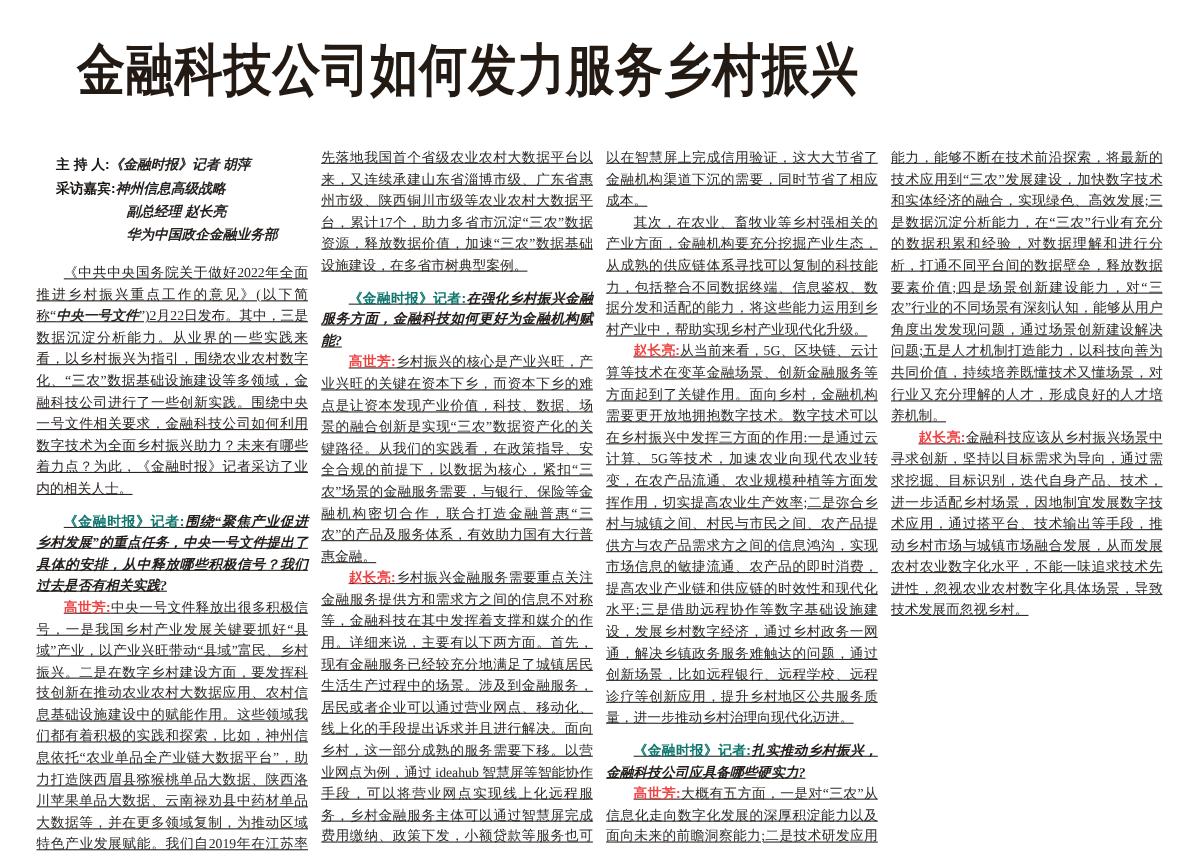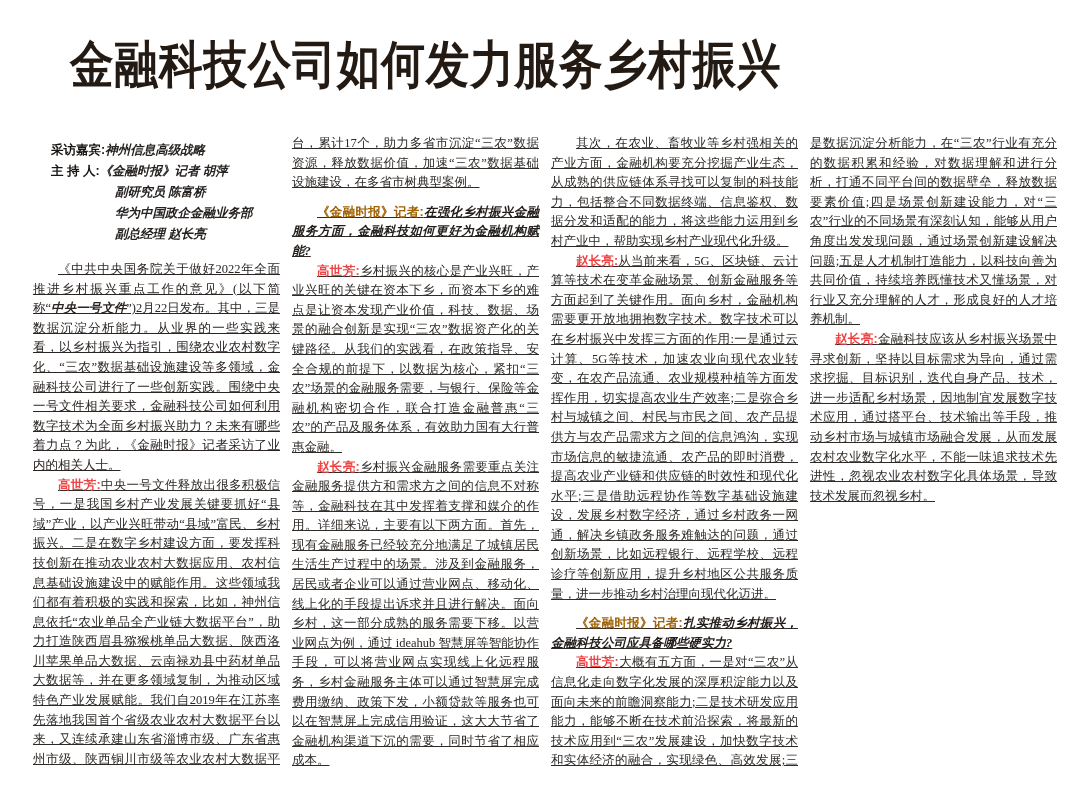--- a/index.html
+++ b/index.html
@@ -63,21 +63,21 @@
   .intro .em { font-style: italic; font-weight: 700; }
   
   .q {
     margin-top: 10px !important;
     text-indent: 2em;
   }
   .q .qlbl {
     font-family: "Liberation Sans", "DejaVu Sans", sans-serif;
     font-weight: 700;
     font-style: normal;
-    color: #a16207;
+    color: #0f766e;
   }
   .q .qtxt {
     font-style: italic;
     font-weight: 600;
     color: #221d1a;
   }
   
   .a, .para { text-indent: 2em; }
   .speaker {
     font-family: "Liberation Sans", "DejaVu Sans", sans-serif;
@@ -87,29 +87,29 @@
 </style>
 </head>
 <body>
 
 <div>
   <h1 class="headline">金融科技公司如何发力服务乡村振兴</h1>
 
   <div class="columns">
 
     <div class="byline">
+      <span class="row"><span class="lbl">主 持 人:</span><span class="val">《金融时报》记者 胡萍</span></span>
       <span class="row"><span class="lbl">采访嘉宾:</span><span class="val">神州信息高级战略</span></span>
-      <span class="row"><span class="lbl">主 持 人:</span><span class="val">《金融时报》记者 胡萍</span></span>
-      <span class="row cont"><span class="val">副研究员 陈富桥</span></span>
+      <span class="row cont"><span class="val">副总经理 赵长亮</span></span>
       <span class="row cont"><span class="val">华为中国政企金融业务部</span></span>
-      <span class="row cont"><span class="val">副总经理 赵长亮</span></span>
     </div>
 
     <p class="intro"><span>《中共中央国务院关于做好2022年全面推进乡村振兴重点工作的意见》(以下简称“</span><span class="em">中央一号文件</span><span>”)2月22日发布。其中，三是数据沉淀分析能力。从业界的一些实践来看，以乡村振兴为指引，围绕农业农村数字化、“三农”数据基础设施建设等多领域，金融科技公司进行了一些创新实践。围绕中央一号文件相关要求，金融科技公司如何利用数字技术为全面乡村振兴助力？未来有哪些着力点？为此，《金融时报》记者采访了业内的相关人士。</span></p>
 
+    <p class="q"><span class="qlbl">《金融时报》记者:</span><span class="qtxt">围绕“聚焦产业促进乡村发展”的重点任务，中央一号文件提出了具体的安排，从中释放哪些积极信号？我们过去是否有相关实践?</span></p>
     <p class="a"><span class="speaker">高世芳:</span><span>中央一号文件释放出很多积极信号，一是我国乡村产业发展关键要抓好“县域”产业，以产业兴旺带动“县域”富民、乡村振兴。二是在数字乡村建设方面，要发挥科技创新在推动农业农村大数据应用、农村信息基础设施建设中的赋能作用。这些领域我们都有着积极的实践和探索，比如，神州信息依托“农业单品全产业链大数据平台”，助力打造陕西眉县猕猴桃单品大数据、陕西洛川苹果单品大数据、云南禄劝县中药材单品大数据等，并在更多领域复制，为推动区域特色产业发展赋能。我们自2019年在江苏率先落地我国首个省级农业农村大数据平台以来，又连续承建山东省淄博市级、广东省惠州市级、陕西铜川市级等农业农村大数据平台，累计17个，助力多省市沉淀“三农”数据资源，释放数据价值，加速“三农”数据基础设施建设，在多省市树典型案例。</span></p>
 
     <p class="q"><span class="qlbl">《金融时报》记者:</span><span class="qtxt">在强化乡村振兴金融服务方面，金融科技如何更好为金融机构赋能?</span></p>
     <p class="a"><span class="speaker">高世芳:</span><span>乡村振兴的核心是产业兴旺，产业兴旺的关键在资本下乡，而资本下乡的难点是让资本发现产业价值，科技、数据、场景的融合创新是实现“三农”数据资产化的关键路径。从我们的实践看，在政策指导、安全合规的前提下，以数据为核心，紧扣“三农”场景的金融服务需要，与银行、保险等金融机构密切合作，联合打造金融普惠“三农”的产品及服务体系，有效助力国有大行普惠金融。</span></p>
     <p class="a"><span class="speaker">赵长亮:</span><span>乡村振兴金融服务需要重点关注金融服务提供方和需求方之间的信息不对称等，金融科技在其中发挥着支撑和媒介的作用。详细来说，主要有以下两方面。首先，现有金融服务已经较充分地满足了城镇居民生活生产过程中的场景。涉及到金融服务，居民或者企业可以通过营业网点、移动化、线上化的手段提出诉求并且进行解决。面向乡村，这一部分成熟的服务需要下移。以营业网点为例，通过 ideahub 智慧屏等智能协作手段，可以将营业网点实现线上化远程服务，乡村金融服务主体可以通过智慧屏完成费用缴纳、政策下发，小额贷款等服务也可以在智慧屏上完成信用验证，这大大节省了金融机构渠道下沉的需要，同时节省了相应成本。</span></p>
     <p class="para">其次，在农业、畜牧业等乡村强相关的产业方面，金融机构要充分挖掘产业生态，从成熟的供应链体系寻找可以复制的科技能力，包括整合不同数据终端、信息鉴权、数据分发和适配的能力，将这些能力运用到乡村产业中，帮助实现乡村产业现代化升级。</p>
 
     <p class="a"><span class="speaker">赵长亮:</span><span>从当前来看，5G、区块链、云计算等技术在变革金融场景、创新金融服务等方面起到了关键作用。面向乡村，金融机构需要更开放地拥抱数字技术。数字技术可以在乡村振兴中发挥三方面的作用:一是通过云计算、5G等技术，加速农业向现代农业转变，在农产品流通、农业规模种植等方面发挥作用，切实提高农业生产效率;二是弥合乡村与城镇之间、村民与市民之间、农产品提供方与农产品需求方之间的信息鸿沟，实现市场信息的敏捷流通、农产品的即时消费，提高农业产业链和供应链的时效性和现代化水平;三是借助远程协作等数字基础设施建设，发展乡村数字经济，通过乡村政务一网通，解决乡镇政务服务难触达的问题，通过创新场景，比如远程银行、远程学校、远程诊疗等创新应用，提升乡村地区公共服务质量，进一步推动乡村治理向现代化迈进。</span></p>
 
     <p class="q"><span class="qlbl">《金融时报》记者:</span><span class="qtxt">扎实推动乡村振兴，金融科技公司应具备哪些硬实力?</span></p>

